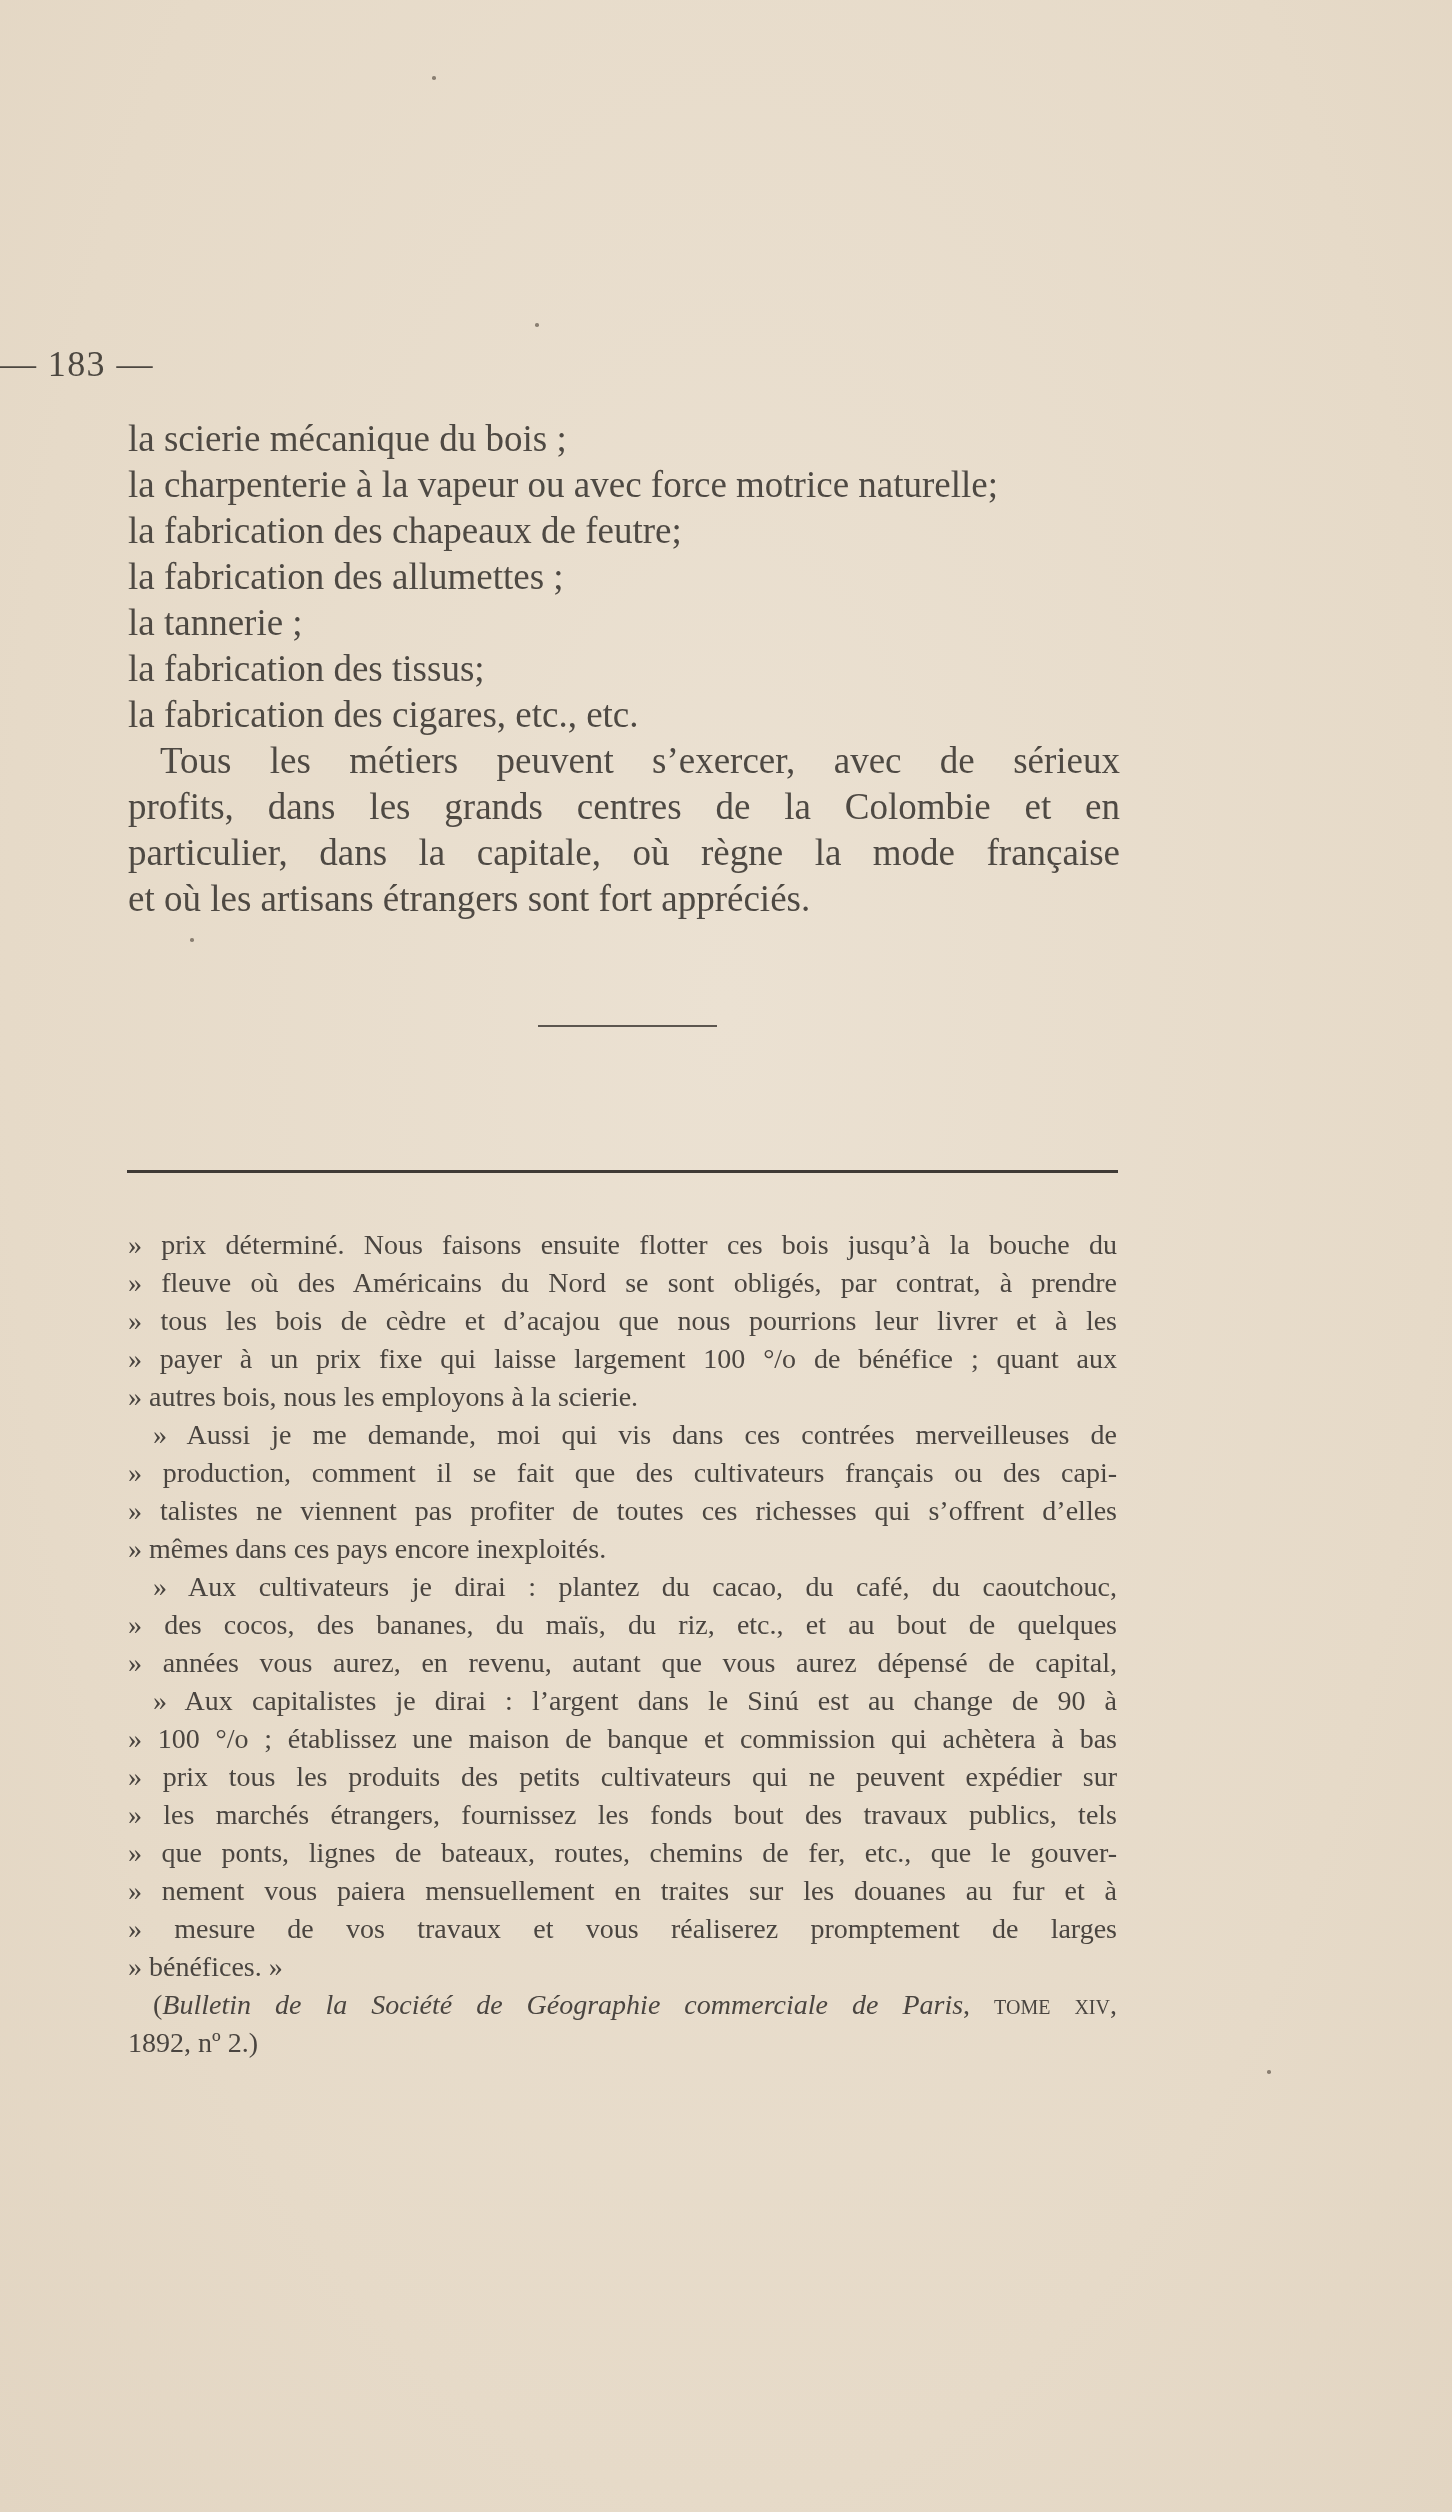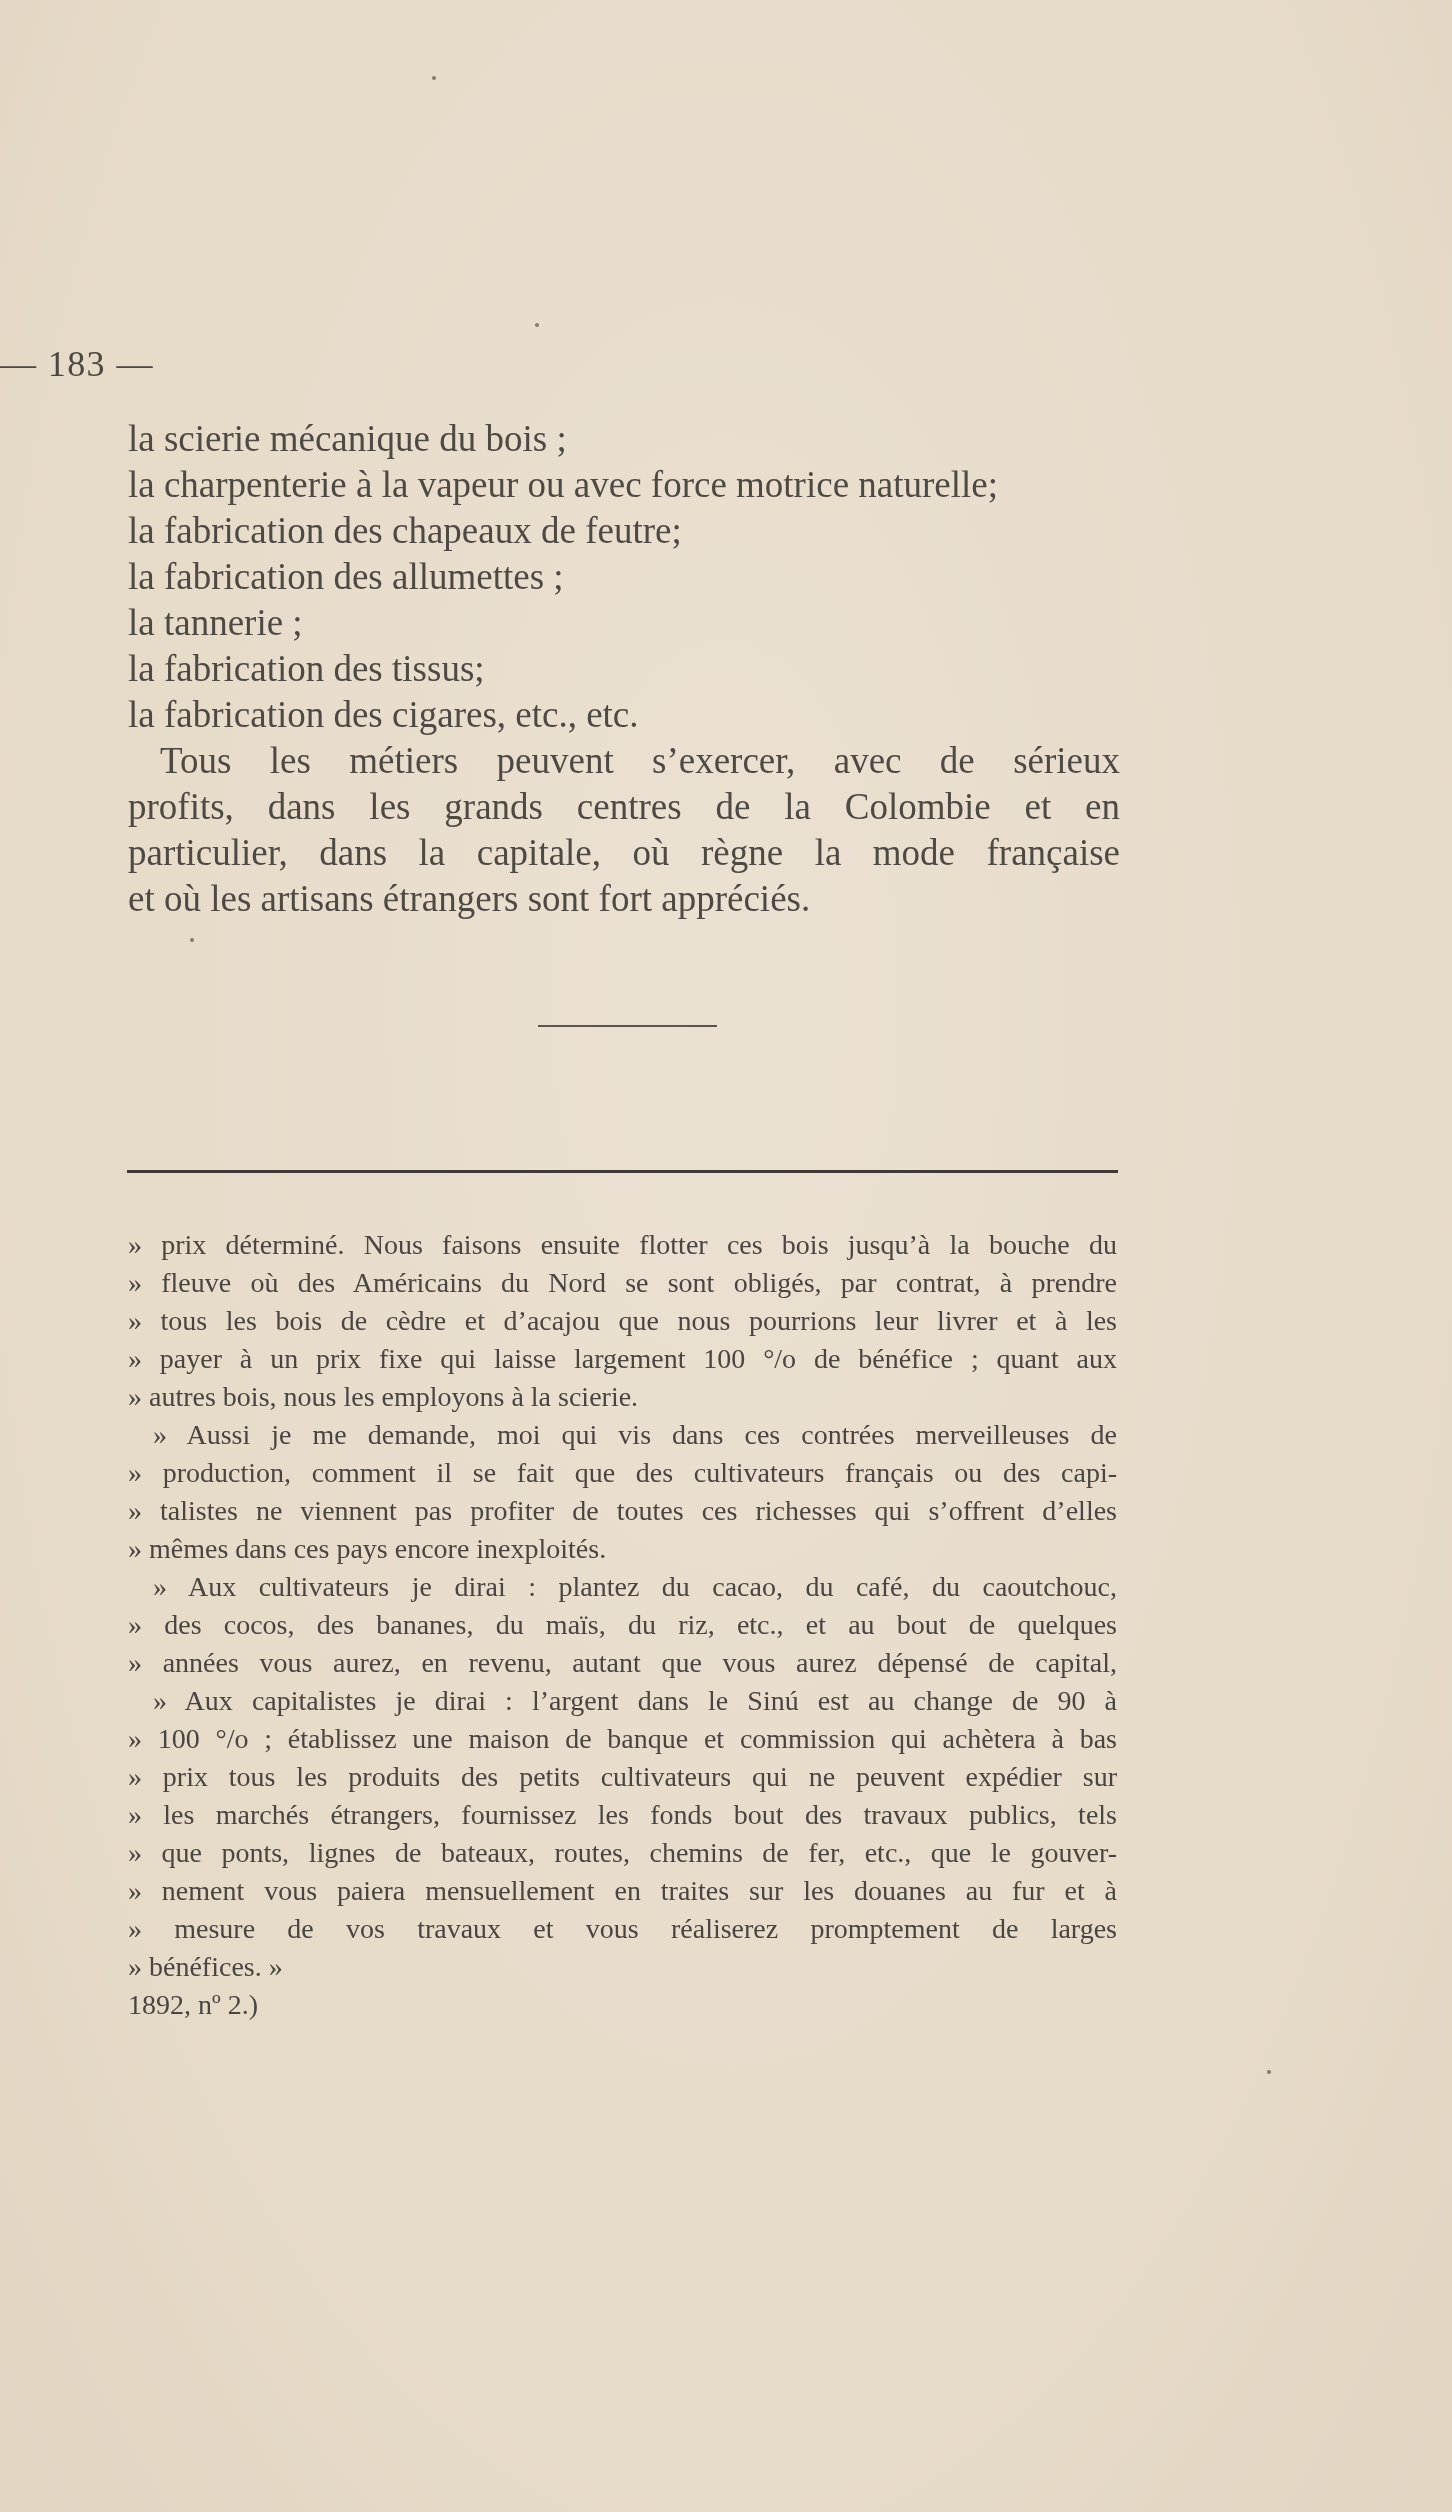--- a/index.html
+++ b/index.html
@@ -145,20 +145,21 @@
     <span class="fline">» des cocos, des bananes, du maïs, du riz, etc., et au bout de quelques</span>
     <span class="fline">» années vous aurez, en revenu, autant que vous aurez dépensé de capital,</span>
     <span class="fline indent">» Aux capitalistes je dirai : l’argent dans le Sinú est au change de 90 à</span>
     <span class="fline">» 100 °/o ; établissez une maison de banque et commission qui achètera à bas</span>
     <span class="fline">» prix tous les produits des petits cultivateurs qui ne peuvent expédier sur</span>
     <span class="fline">» les marchés étrangers, fournissez les fonds bout des travaux publics, tels</span>
     <span class="fline">» que ponts, lignes de bateaux, routes, chemins de fer, etc., que le gouver-</span>
     <span class="fline">» nement vous paiera mensuellement en traites sur les douanes au fur et à</span>
     <span class="fline">» mesure de vos travaux et vous réaliserez promptement de larges</span>
     <span class="fline left">» bénéfices. »</span>
+    <span class="citation"><span>(</span><i>Bulletin de la Société de Géographie commerciale de Paris</i><span class="smallcaps">, tome xiv,</span></span>
     <span class="fline left">1892, nº 2.)</span>
   </div>
 
   <div class="speck" style="left:432px; top:76px;"></div>
   <div class="speck" style="left:535px; top:323px;"></div>
   <div class="speck" style="left:190px; top:938px;"></div>
   <div class="speck" style="left:1267px; top:2070px;"></div>
 </div>
 
 

